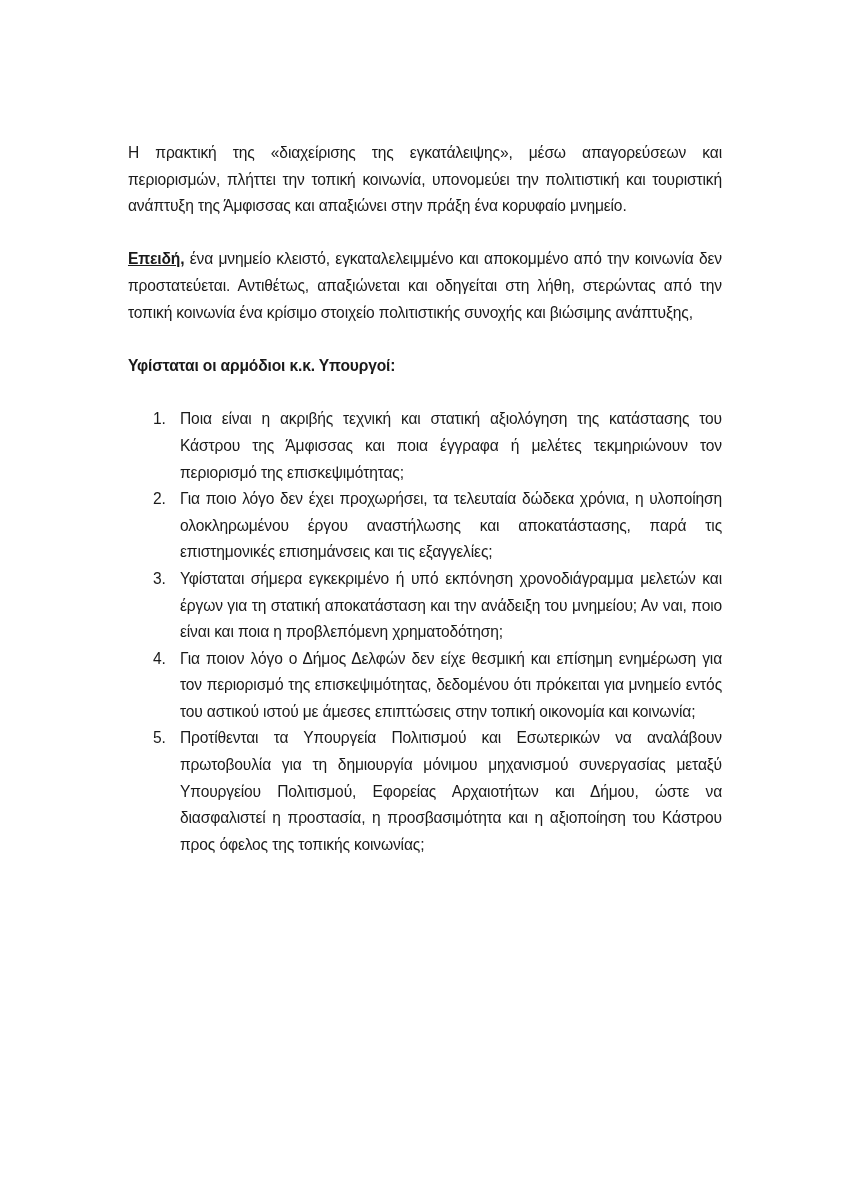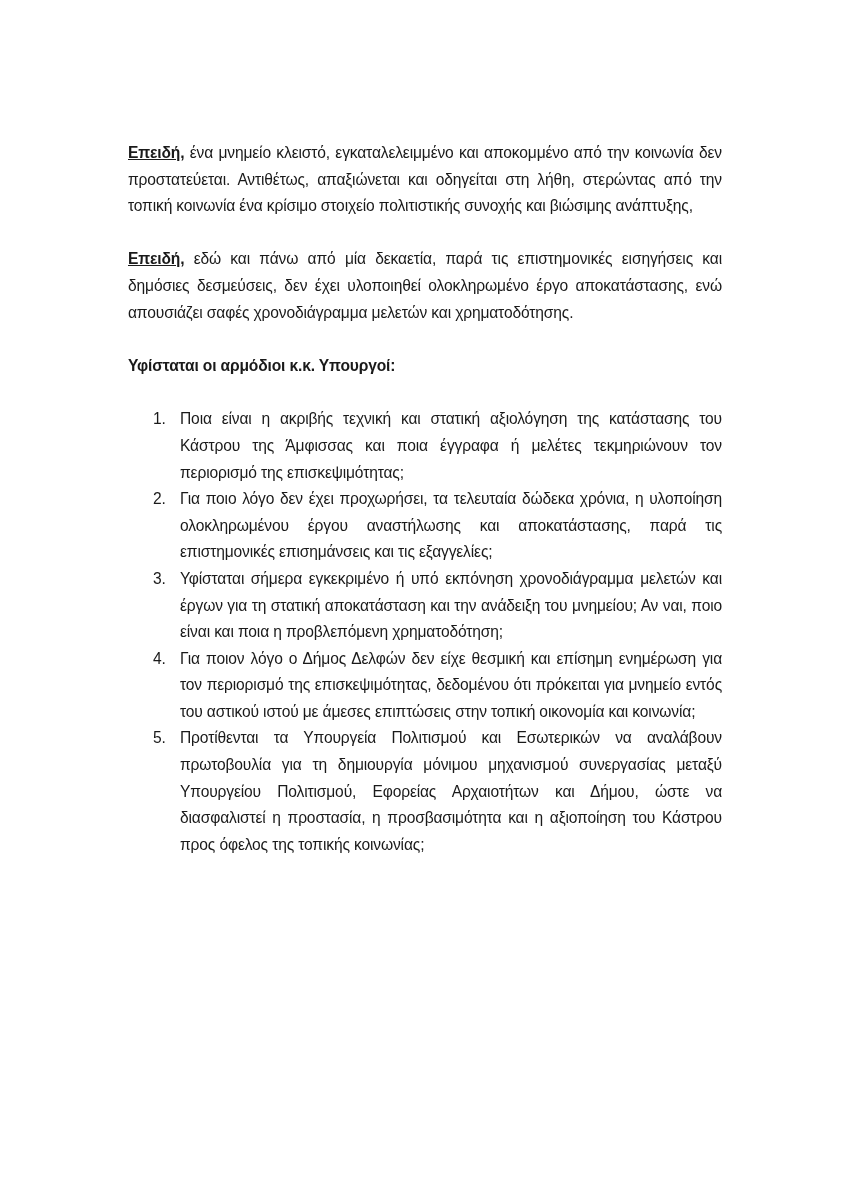--- a/index.html
+++ b/index.html
@@ -50,24 +50,24 @@
       position: absolute;
       left: 25px;
       top: 0;
     }
   </style>
 </head>
 <body>
 
 <div class="page">
 
+  <p><span>Η πρακτική της «διαχείρισης της εγκατάλειψης», μέσω απαγορεύσεων και περιορισμών, πλήττει την τοπική κοινωνία, υπονομεύει την πολιτιστική και τουριστική ανάπτυξη της Άμφισσας και απαξιώνει στην πράξη ένα κορυφαίο μνημείο.</span></p>
 
   <p><span class="lead-bold">Επειδή,</span><span> ένα μνημείο κλειστό, εγκαταλελειμμένο και αποκομμένο από την κοινωνία δεν προστατεύεται. Αντιθέτως, απαξιώνεται και οδηγείται στη λήθη, στερώντας από την τοπική κοινωνία ένα κρίσιμο στοιχείο πολιτιστικής συνοχής και βιώσιμης ανάπτυξης,</span></p>
 
-  <p><span class="lead-bold">Επειδή,</span><span> εδώ και πάνω από μία δεκαετία, παρά τις επιστημονικές εισηγήσεις και δημόσιες δεσμεύσεις, δεν έχει υλοποιηθεί ολοκληρωμένο έργο αποκατάστασης, ενώ απουσιάζει σαφές χρονοδιάγραμμα μελετών και χρηματοδότησης.</span></p>
 
   <p class="heading">Υφίσταται οι αρμόδιοι κ.κ. Υπουργοί:</p>
 
   <ol class="questions">
     <li>
       <span class="num">1.</span>
       <span>Ποια είναι η ακριβής τεχνική και στατική αξιολόγηση της κατάστασης του Κάστρου της Άμφισσας και ποια έγγραφα ή μελέτες τεκμηριώνουν τον περιορισμό της επισκεψιμότητας;</span>
     </li>
     <li>
       <span class="num">2.</span>

